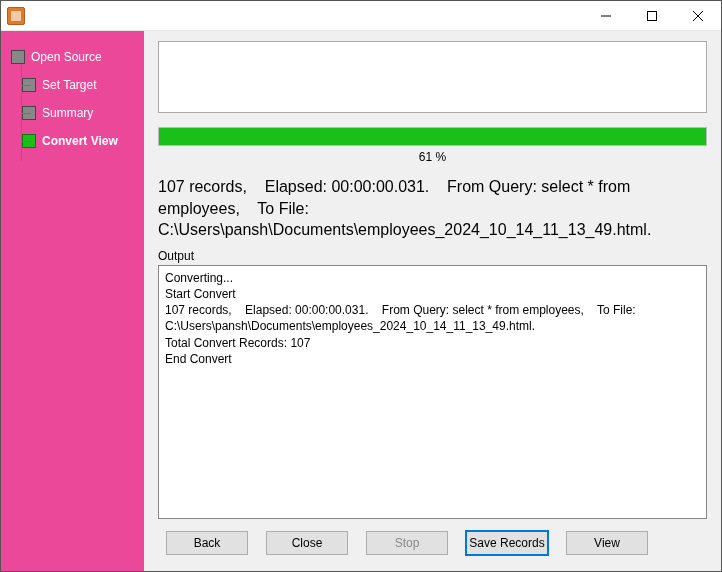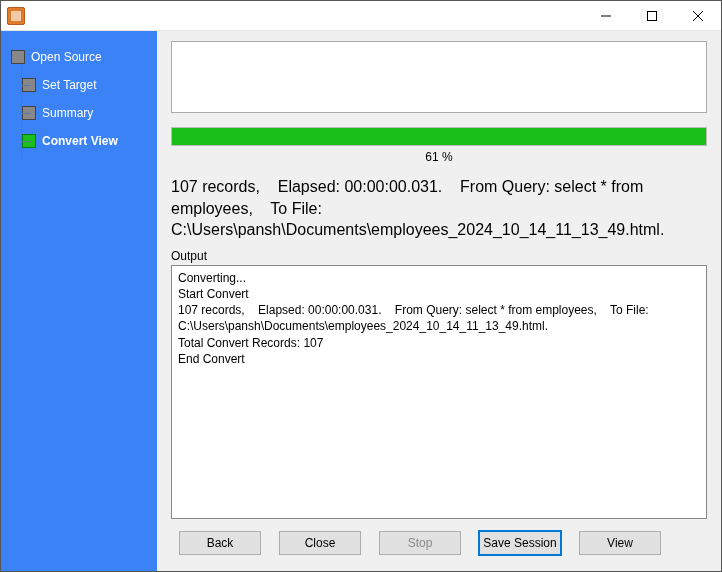--- a/index.html
+++ b/index.html
@@ -47,22 +47,22 @@
     font-family: "Segoe UI Symbol", sans-serif;
     font-size: 10px;
     color: #000;
   }
   .winbtn svg { display: block; }
   .content {
     display: flex;
     height: calc(100% - 30px);
   }
   .sidebar {
-    width: 156px;
-    background: #3b82f6;
+    width: 143px;
+    background: #ec4899;
     color: #fff;
     padding-top: 12px;
     position: relative;
   }
   .tree-line {
     position: absolute;
     left: 20px;
     top: 20px;
     width: 1px;
     height: 110px;
@@ -259,17 +259,17 @@
 Start Convert
 107 records,    Elapsed: 00:00:00.031.    From Query: select * from employees,    To File: C:\Users\pansh\Documents\employees_2024_10_14_11_13_49.html.
 Total Convert Records: 107
 End Convert</textarea>
     </div>
 
     <div class="button-row">
       <button class="btn">Back</button>
       <button class="btn">Close</button>
       <button class="btn" disabled="">Stop</button>
-      <button class="btn primary">Save Session</button>
+      <button class="btn primary">Save Records</button>
       <button class="btn">View</button>
     </div>
   </div>
 </div>
 
 </body></html>

